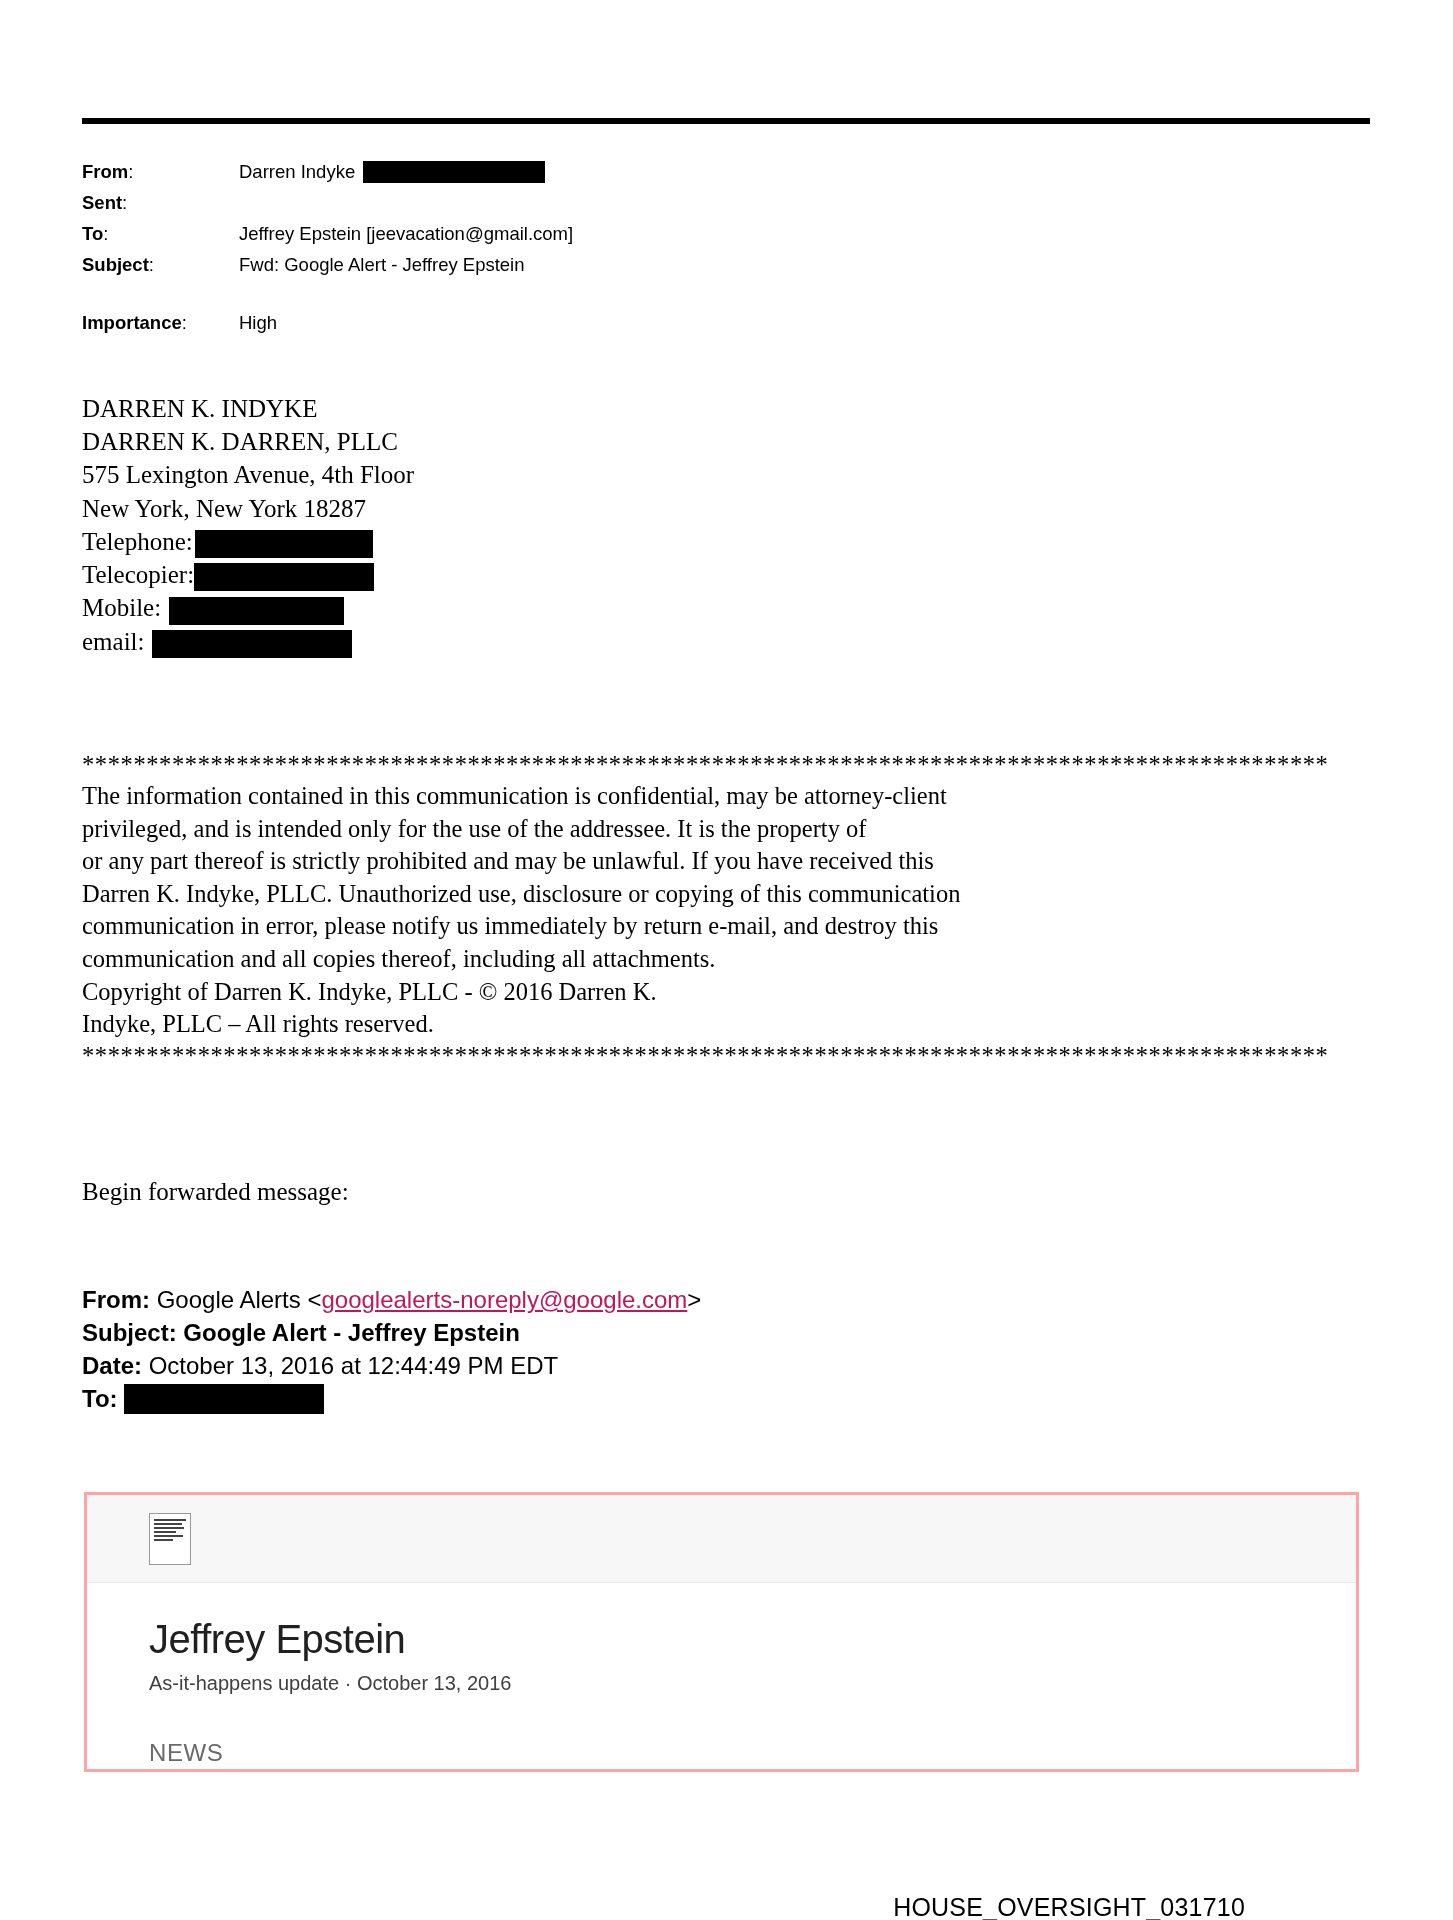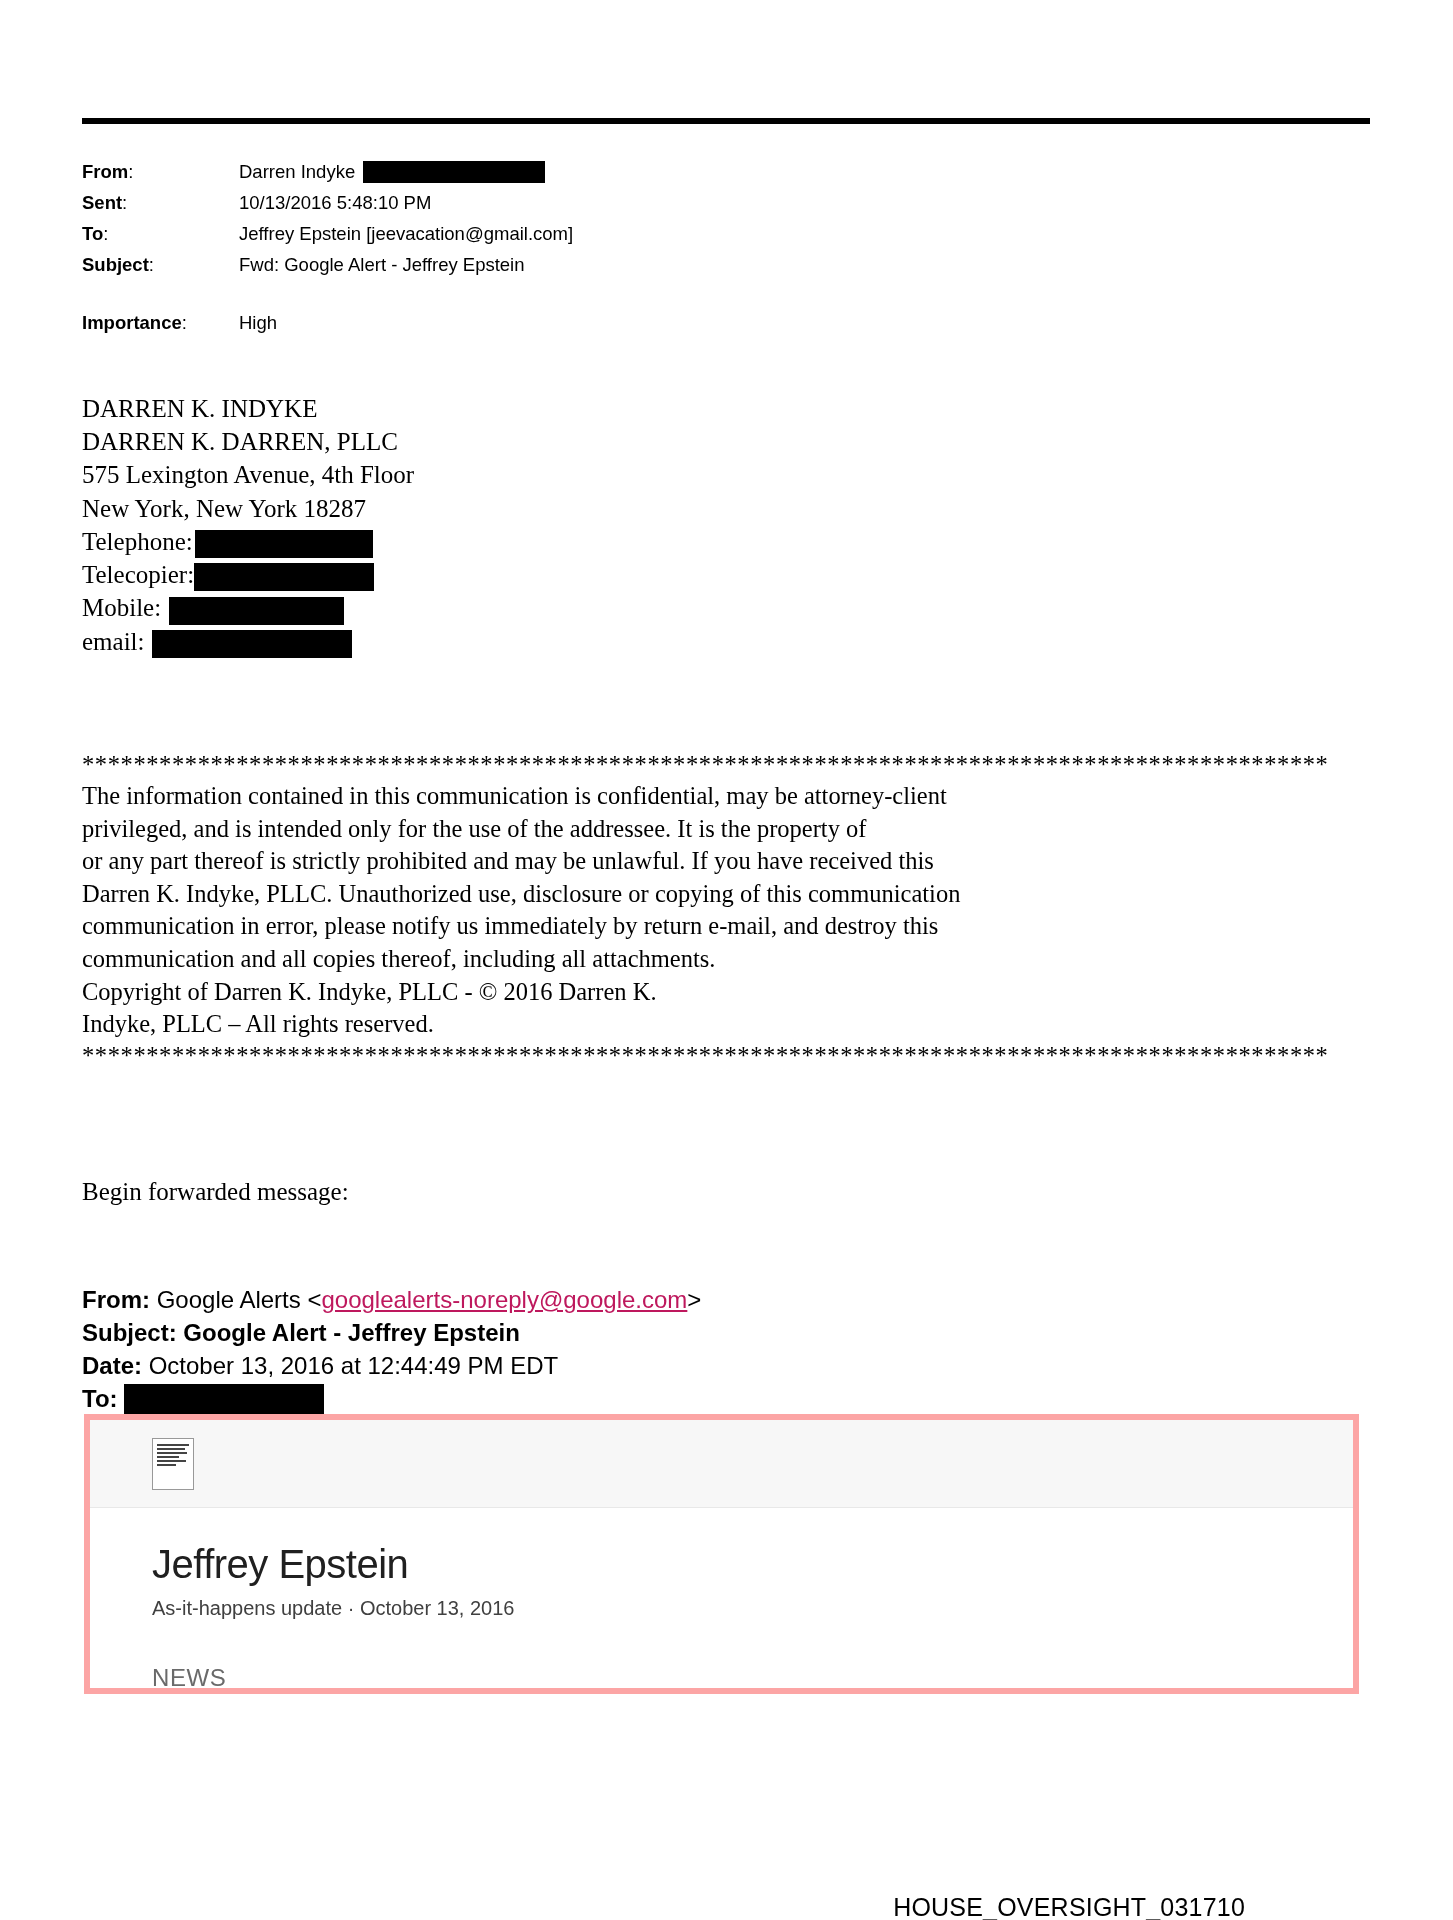--- a/index.html
+++ b/index.html
@@ -119,24 +119,24 @@
   .mailto {
     color: #be185d;
     text-decoration: underline;
   }
   .r-to2 { width: 200px; height: 30px; margin-left: 6px; vertical-align: -7px;}
 
   
   .card {
     position: absolute;
     left: 84px;
-    top: 1374px;
+    top: 1452px;
     width: 1275px;
     height: 280px;
-    border: 6px solid #fca5a5;
+    border: 3px solid #fca5a5;
     background: #ffffff;
     box-sizing: border-box;
     overflow: hidden;
   }
   .card-top {
     height: 88px;
     background: #f7f7f7;
     border-bottom: 1px solid #e8e8e8;
     display: flex;
     align-items: center;
@@ -208,21 +208,20 @@
     <div class="hdr-row">
       <div class="hdr-label"><span>From</span><span class="colon">:</span></div>
       <div class="hdr-val">
         <span>Darren Indyke</span>
         <span class="redact r-from"></span>
       </div>
     </div>
 
     <div class="hdr-row">
       <div class="hdr-label"><span>Sent</span><span class="colon">:</span></div>
-      <div class="hdr-val">10/13/2016 5:48:10 PM</div>
     </div>
 
     <div class="hdr-row">
       <div class="hdr-label"><span>To</span><span class="colon">:</span></div>
       <div class="hdr-val">Jeffrey Epstein [jeevacation@gmail.com]</div>
     </div>
 
     <div class="hdr-row">
       <div class="hdr-label"><span>Subject</span><span class="colon">:</span></div>
       <div class="hdr-val">Fwd: Google Alert - Jeffrey Epstein</div>

